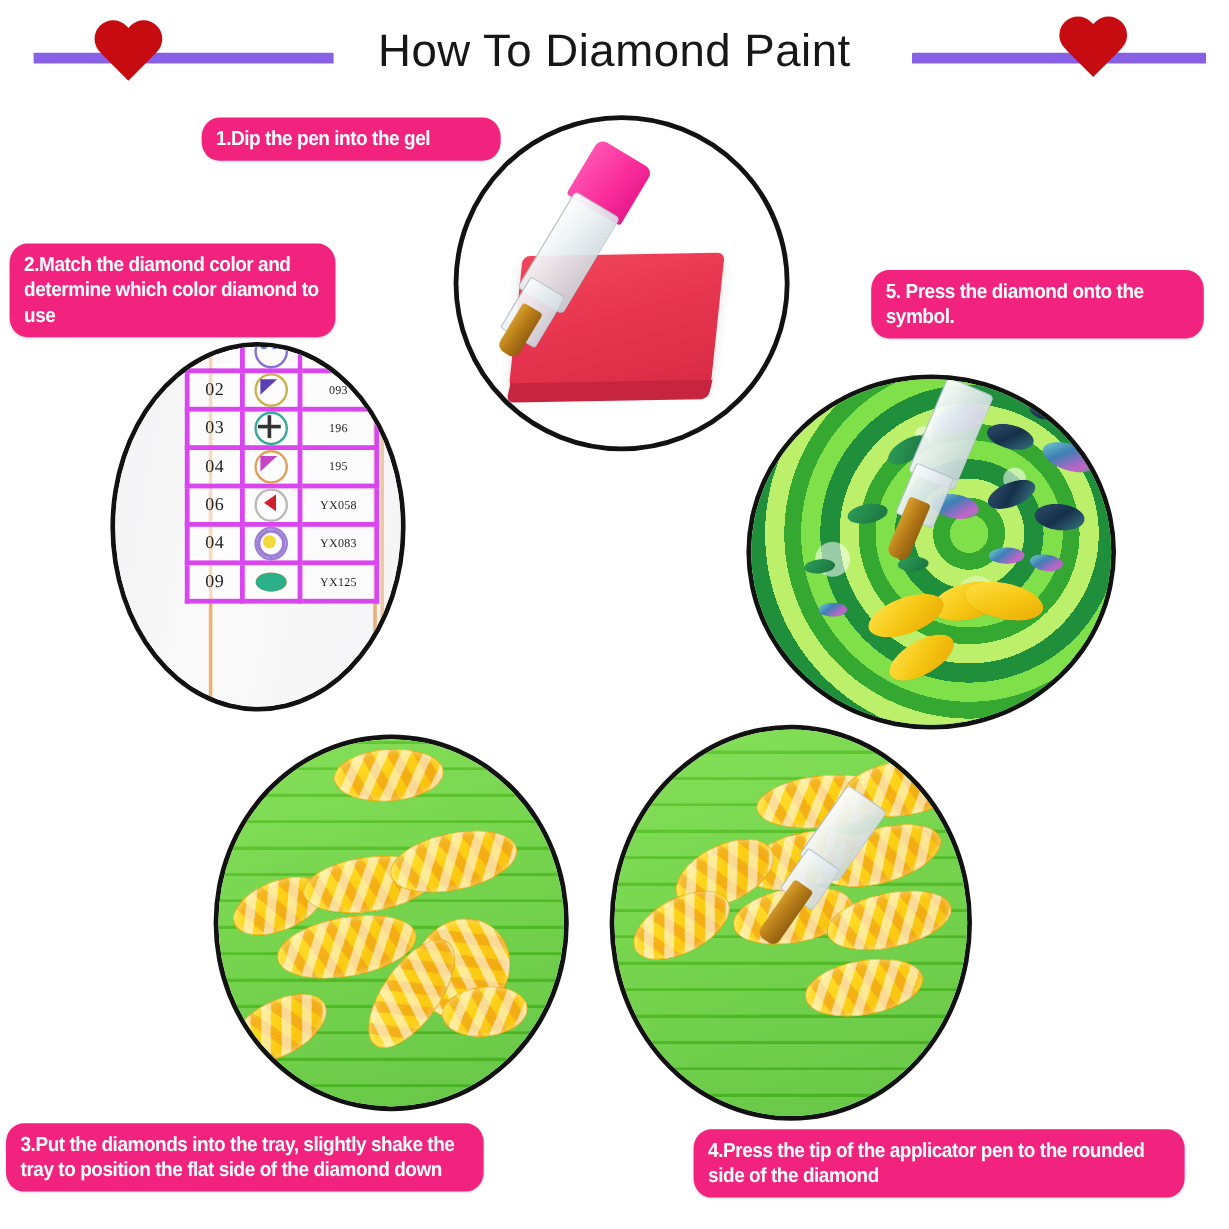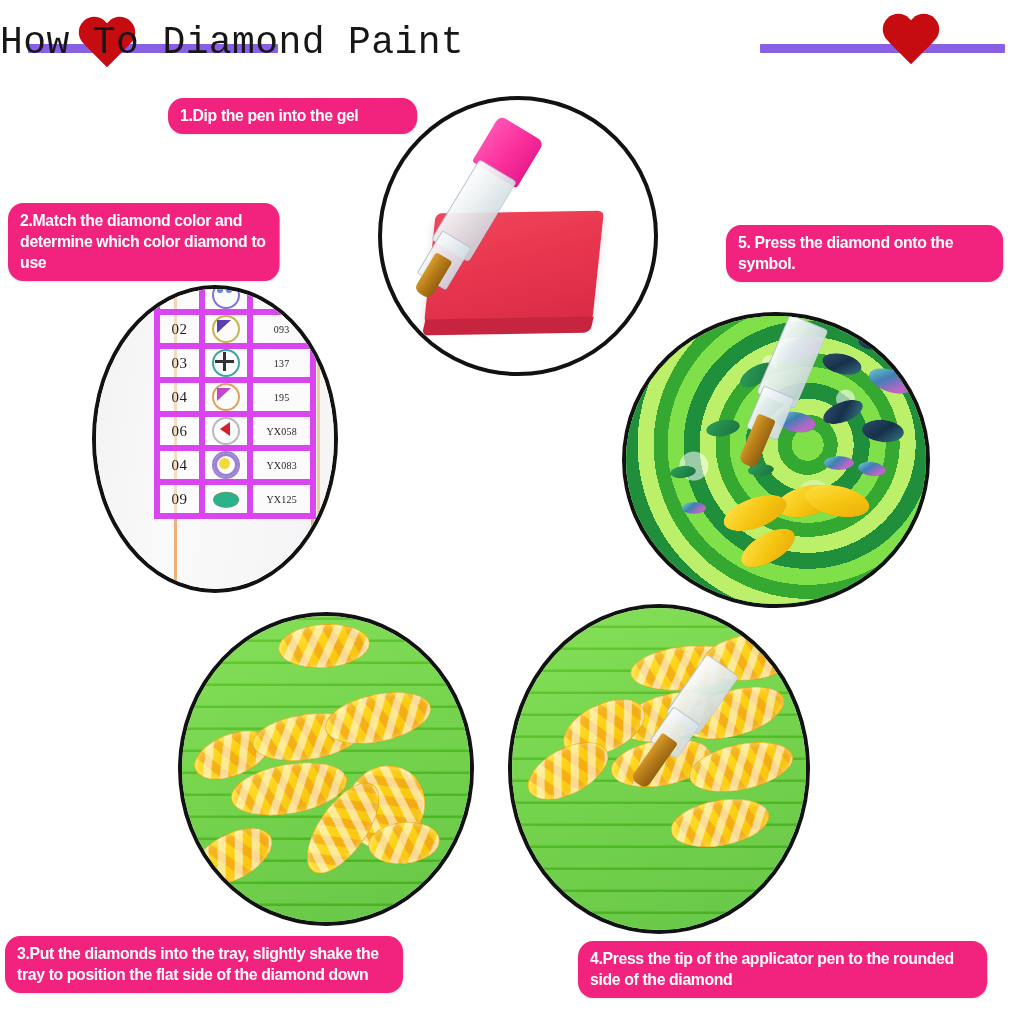--- a/index.html
+++ b/index.html
@@ -16,22 +16,22 @@
   .heart{position:absolute;width:62px;height:58px;}
   .heart::before,.heart::after{
     content:"";position:absolute;top:0;width:31px;height:49px;
     background:#c60c10;border-radius:31px 31px 0 0;
   }
   .heart::before{left:31px;transform:rotate(-45deg);transform-origin:0 100%;}
   .heart::after{left:0;transform:rotate(45deg);transform-origin:100% 100%;}
   .heart.left{left:76px;top:18px;}
   .heart.right{left:880px;top:15px;}
   .title{
-    position:absolute;left:0;top:20px;width:1024px;text-align:left;
-    font-family:Liberation Mono, monospace;font-weight:400;font-size:38px;
+    position:absolute;left:0;top:20px;width:1024px;text-align:center;
+    font-family:Liberation Sans, sans-serif;font-weight:400;font-size:38px;
     letter-spacing:.4px;color:#171717;line-height:46px;
   }
 
   
   .lbl{
     position:absolute;background:#f2237e;color:#ffffff;border-radius:16px;
     font-family:"Liberation Sans", sans-serif;font-weight:700;
     font-size:17px;line-height:21px;letter-spacing:-.4px;
     padding:7px 13px 8px 13px;box-sizing:border-box;
     transform:scaleX(.93);transform-origin:left center;
@@ -79,21 +79,21 @@
   .paper{position:absolute;inset:0;background:linear-gradient(100deg,#f2f2f4 0%,#fafafa 40%,#f4f4f6 100%);}
   .stripe{position:absolute;top:0;bottom:0;width:3px;background:#e9a35f;opacity:.85;}
   .stripe.s1{left:78px;}
   .stripe.s2{left:215px;}
   .stripe.s3{left:221px;opacity:.55;}
   .chart-table{
     position:absolute;left:58px;top:-14px;width:162px;
     border-collapse:collapse;font-family:"Liberation Serif", serif;
   }
   .chart-table td{
-    border:6px solid #d946ef;height:28px;padding:0;text-align:center;
+    border:4px solid #d946ef;height:28px;padding:0;text-align:center;
     font-size:15px;color:#1f1f1f;background:rgba(255,255,255,.55);
   }
   .chart-table td.n{width:42px;letter-spacing:.5px;}
   .chart-table td.s{width:44px;}
   .chart-table td.c{width:60px;font-size:10px;letter-spacing:.2px;}
   .sym{display:inline-block;width:24px;height:24px;border-radius:50%;position:relative;vertical-align:middle;}
   .sym i{position:absolute;display:block;}
 
   
   .tray{
@@ -179,21 +179,21 @@
               <td class="c">028</td>
             </tr>
             <tr>
               <td class="n">02</td>
               <td class="s"><span class="sym" style="border: 2px solid rgb(201, 178, 74);"><i style="left: 3px; top: 3px; width: 0px; height: 0px; border-left: 14px solid rgb(91, 63, 176); border-bottom: 13px solid transparent;"></i></span></td>
               <td class="c">093</td>
             </tr>
             <tr>
               <td class="n">03</td>
               <td class="s"><span class="sym" style="border: 2px solid rgb(58, 167, 155);"><i style="left: 1px; top: 9px; width: 19px; height: 3px; background: rgb(51, 51, 51);"></i><i style="left: 9px; top: 1px; width: 3px; height: 19px; background: rgb(51, 51, 51); box-shadow: transparent 0px 0px 0px 0px;"></i></span></td>
-              <td class="c">137</td>
+              <td class="c">196</td>
             </tr>
             <tr>
               <td class="n">04</td>
               <td class="s"><span class="sym" style="border: 2px solid rgb(224, 160, 92);"><i style="left: 3px; top: 3px; width: 0px; height: 0px; border-left: 14px solid rgb(197, 69, 201); border-bottom: 13px solid transparent;"></i></span></td>
               <td class="c">195</td>
             </tr>
             <tr>
               <td class="n">06</td>
               <td class="s"><span class="sym" style="border: 2px solid rgb(185, 185, 185);"><i style="left: 6px; top: 3px; width: 0px; height: 0px; border-right: 10px solid rgb(211, 31, 42); border-top: 7px solid transparent; border-bottom: 7px solid transparent;"></i></span></td>
               <td class="c">YX058</td>

